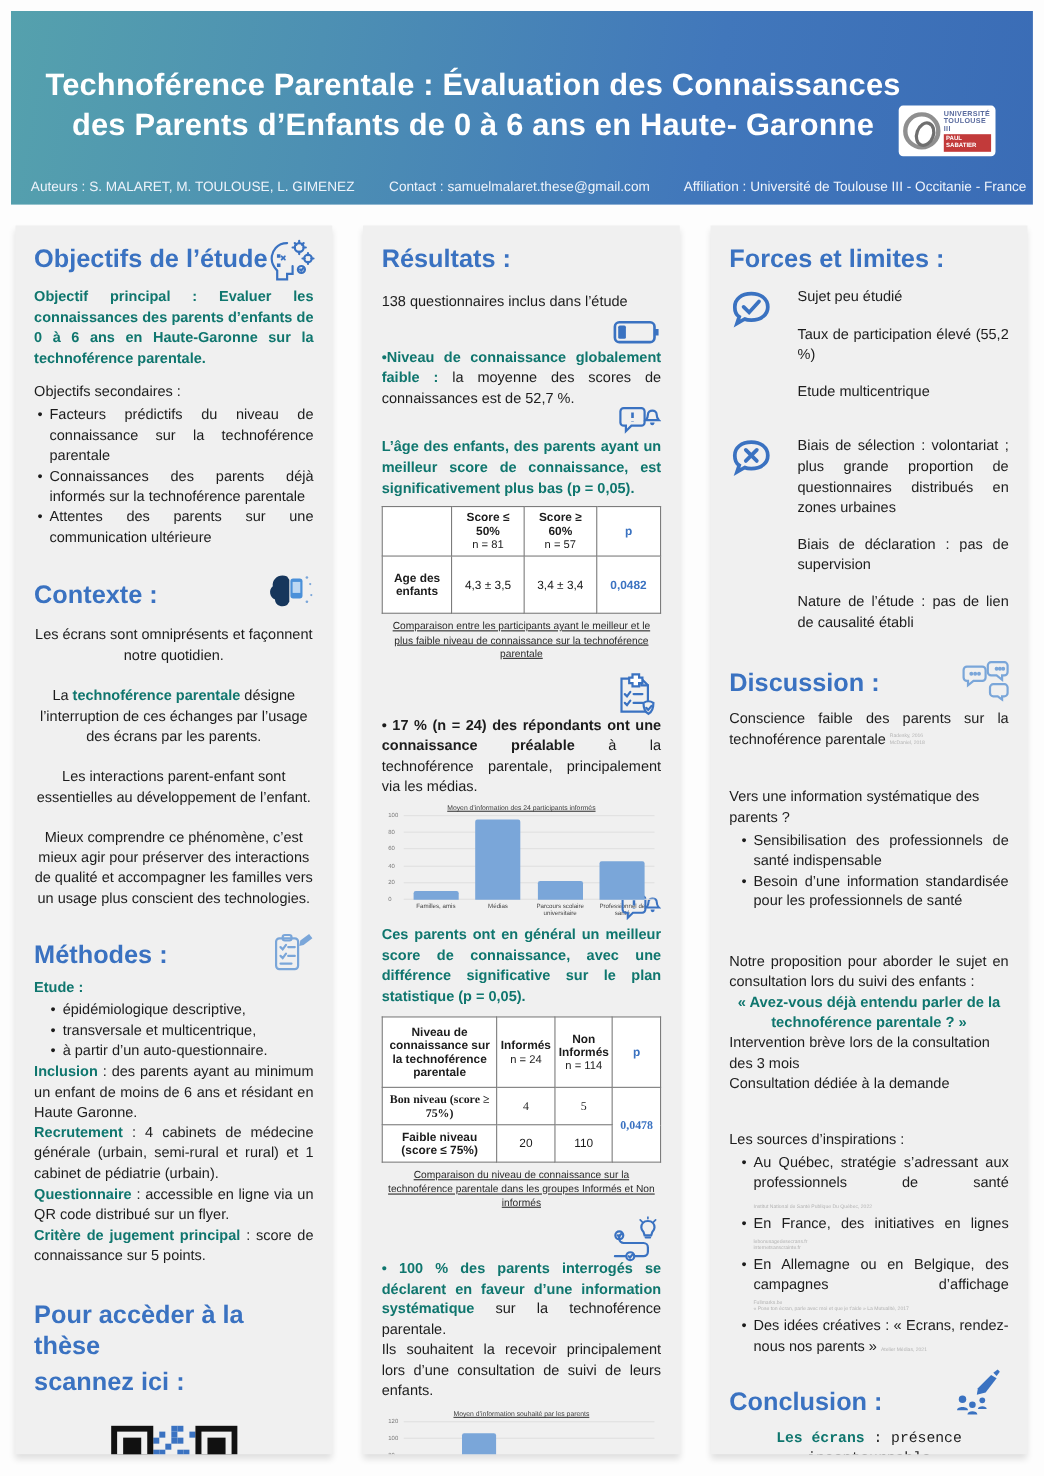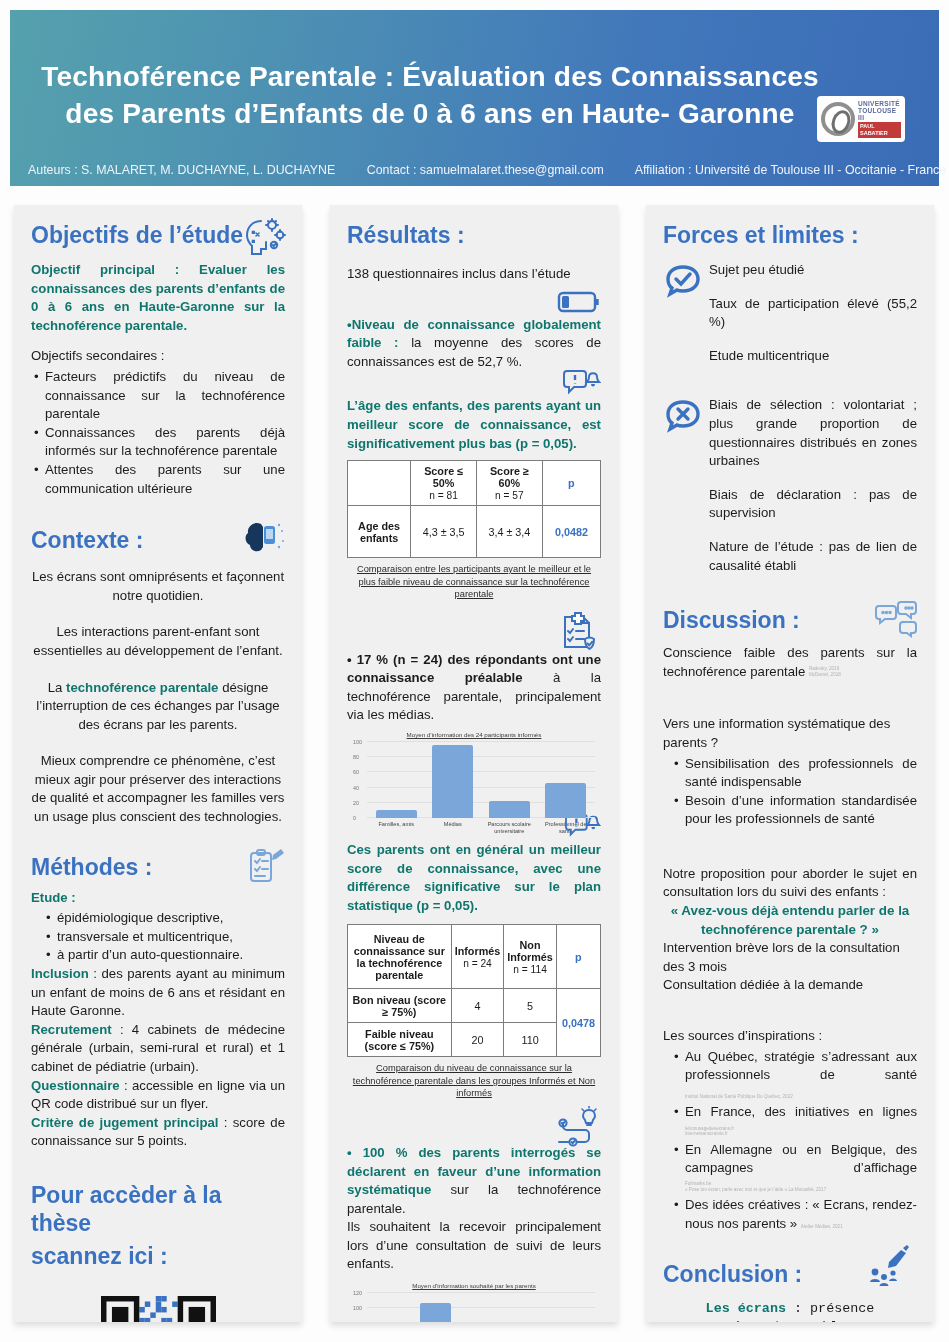--- a/index.html
+++ b/index.html
@@ -57,21 +57,21 @@
   .chart-bars { position:absolute; inset:0; display:flex; align-items:flex-end; padding:0 6px; gap:10px; }
   .bar-col { flex:1; display:flex; justify-content:center; align-items:flex-end; height:100%; }
   .bar { width:88%; background:#7aa6d9; border-radius:2px 2px 0 0; min-height:2px; }
   .chart-labels { display:flex; margin-left:20px; margin-right:6px; padding:0 6px; gap:10px; margin-top:3px; }
   .bar-label { flex:1; text-align:center; font-size:5.6px; line-height:7px; color:#444; }
 
   
   .icon-row { display:flex; justify-content:flex-end; }
 
   
-  .fl-group { display:flex; gap:4px; margin-top:12px; }
+  .fl-group { display:flex; gap:20px; margin-top:12px; }
   .fl-icon { flex:0 0 42px; padding-top:2px; }
   .fl-items { flex:1; }
   .fl-items .para { margin-bottom:15px; text-align:justify; }
 
   .disc-bullets .blt { text-align:justify; }
   .quote { font-size:13.4px; }
 
   .concl-item { text-align:center; font-size:13.4px; line-height:18.5px; margin-bottom:15px; }
 
   
@@ -89,21 +89,21 @@
     </div>
     <div class="logo-box">
       <div class="logo-circle"></div>
       <div class="logo-text">
         <span class="logo-l1">UNIVERSITÉ</span>
         <span class="logo-l1">TOULOUSE III</span>
         <span class="logo-l3">PAUL SABATIER</span>
       </div>
     </div>
     <div class="authors-row">
-      <span>Auteurs : S. MALARET, M. DUCHAYNE, L. DUCHAYNE</span>
+      <span>Auteurs : S. MALARET, M. TOULOUSE, L. GIMENEZ</span>
       <span>Contact : samuelmalaret.these@gmail.com</span>
       <span>Affiliation : Université de Toulouse III - Occitanie - France</span>
     </div>
   </div>
 
   <div class="panel left">
 
     <div class="sec-head">
       <div class="h2">Objectifs de l’étude :</div>
       <span class="sec-icon">
@@ -136,22 +136,22 @@
           <rect x="21" y="10" width="11" height="18" rx="2.5" fill="#4a90d9"></rect>
           <rect x="23" y="13" width="7" height="10" fill="#bcd7f2"></rect>
           <circle cx="36" cy="9" r="1.2" fill="#7aa6d9"></circle>
             <circle cx="39" cy="15" r="1" fill="#7aa6d9"></circle>
           <circle cx="36" cy="31" r="1.2" fill="#7aa6d9"></circle>
             <circle cx="40" cy="25" r="1" fill="#7aa6d9"></circle>
         </svg>
       </span>
     </div>
     <p class="cent" style="margin-top:14px;">Les écrans sont omniprésents et façonnent notre quotidien.</p>
+    <p class="cent" style="margin-top:18px;"><span>La </span><span class="bb">technoférence parentale</span><span> désigne l’interruption de ces échanges par l’usage des écrans par les parents.</span></p>
     <p class="cent" style="margin-top:18px;">Les interactions parent-enfant sont essentielles au développement de l’enfant.</p>
-    <p class="cent" style="margin-top:18px;"><span>La </span><span class="bb">technoférence parentale</span><span> désigne l’interruption de ces échanges par l’usage des écrans par les parents.</span></p>
     <p class="cent" style="margin-top:18px;">Mieux comprendre ce phénomène, c’est mieux agir pour préserver des interactions de qualité et accompagner les familles vers un usage plus conscient des technologies.</p>
 
     <div class="sec-head" style="margin-top:26px;">
       <div class="h2">Méthodes :</div>
       <span class="sec-icon" style="top:-8px;">
         <svg width="44" height="44" viewBox="0 0 44 44" fill="none" stroke="#7aa6d9" stroke-width="2" stroke-linecap="round">
           <rect x="8" y="8" width="20" height="28" rx="3"></rect>
           <rect x="14" y="5" width="8" height="5" rx="2"></rect>
           <path d="M12 16 l2 2 3-4 M19 16 h6 M12 24 l2 2 3-4 M19 24 h6 M12 31 h10"></path>
           <path d="M30 10 l8-6 3 4-8 6 -4 1z" fill="#7aa6d9" stroke="none"></path>
@@ -412,21 +412,21 @@
     <p class="just bb" style="margin-top:0px;">Ces parents ont en général un meilleur score de connaissance, avec une différence significative sur le plan statistique (p = 0,05).</p>
 
     <table style="margin-top:9px;">
       <tbody>
           <tr style="height:64px;">
         <th style="width:44%;">Niveau de connaissance sur la technoférence parentale</th>
         <th style="width:19%;"><span>Informés</span><span class="th-sub">n = 24</span></th>
         <th style="width:19%;"><span>Non Informés</span><span class="th-sub">n = 114</span></th>
         <th style="width:18%;" class="pcell">p</th>
       </tr>
-      <tr style="height:34px;">
+      <tr style="height:34px;font-family:Liberation Serif, serif;">
         <td class="bk-b">Bon niveau (score ≥ 75%)</td>
         <td>4</td>
         <td>5</td>
         <td class="pcell" rowspan="2">0,0478</td>
       </tr>
       <tr style="height:34px;">
         <td class="bk-b">Faible niveau (score ≤ 75%)</td>
         <td>20</td>
         <td>110</td>
       </tr>

